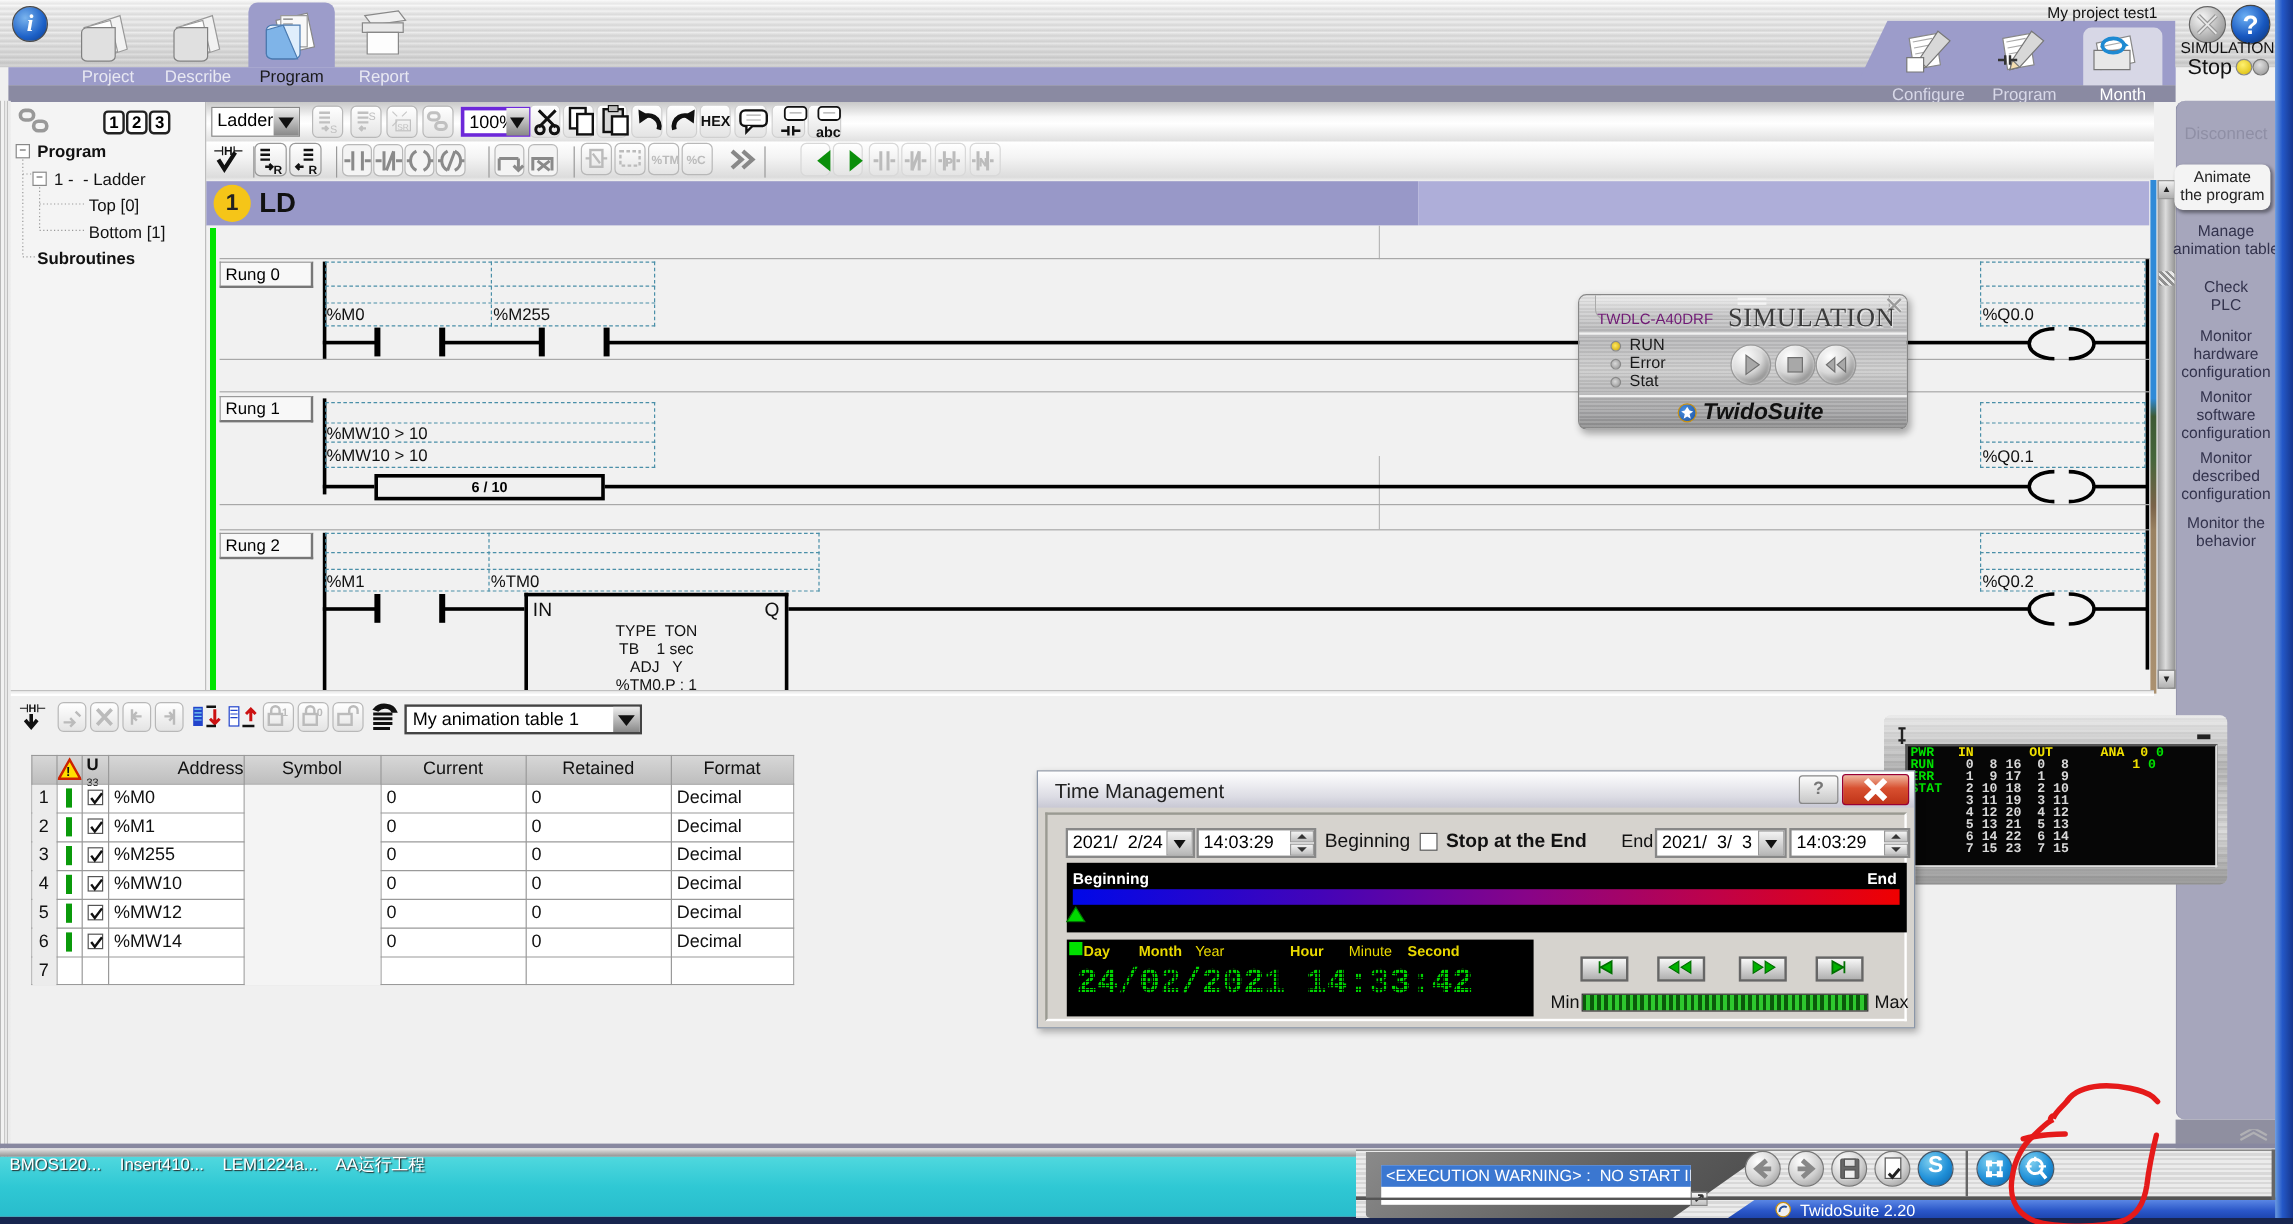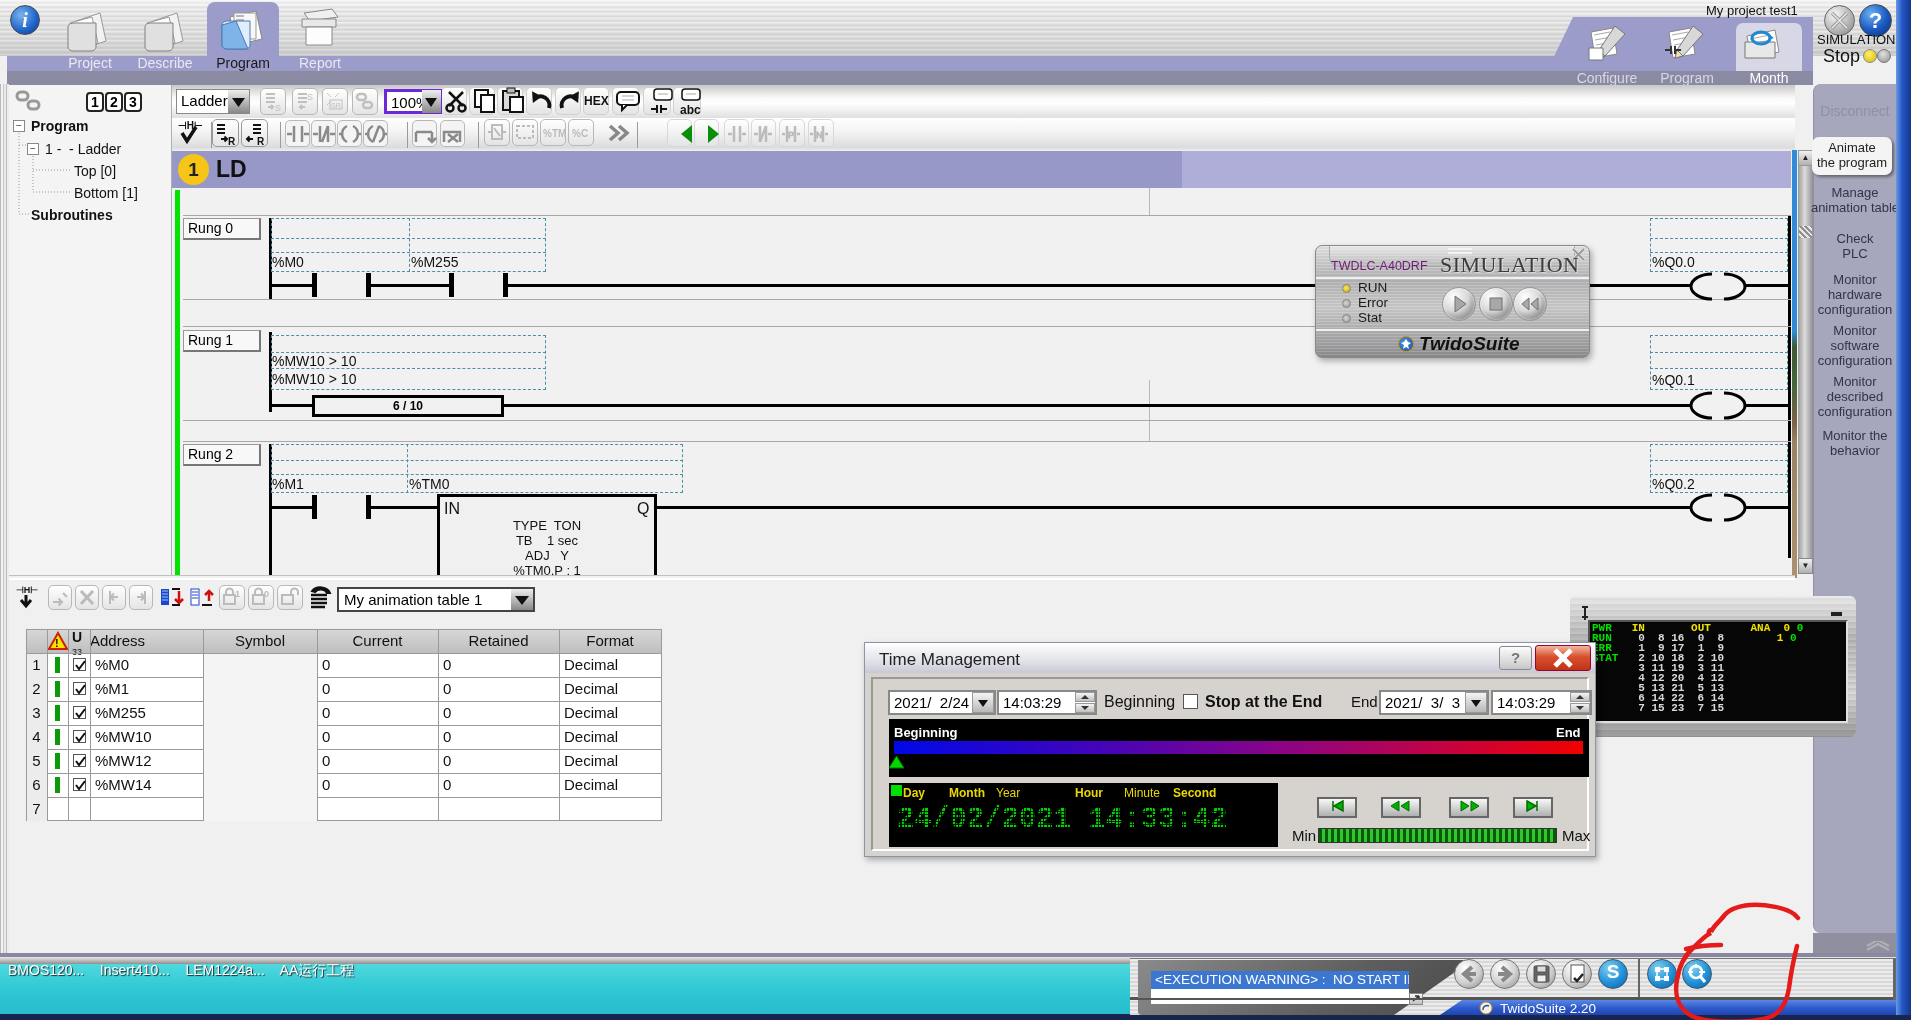--- a/index.html
+++ b/index.html
@@ -604,21 +604,21 @@
 <div class="abs" style="left:337px;top:587px;width:198px;height:25px;border:2px solid #444;background:#fff;font-size:15px;padding:2px 0 0 5px">My animation table 1</div>
 <div class="abs" style="left:511px;top:589px;width:22px;height:21px;background:linear-gradient(180deg,#eee,#888)"></div>
 <svg class="abs" style="left:511px;top:589px" width="22" height="21">
     <path d="M4 7 L18 7 L11 16 Z" fill="#111"></path>
   </svg>
 
 
 <div class="abs" style="left:26px;top:629px;width:635px;height:191px;background:#fff"></div>
 
 <div class="abs" style="left:26px;top:629px;width:635px;height:24px;background:linear-gradient(180deg,#d8d8d8,#bebebe)"></div>
-<div class="abs" style="left:90px;top:632px;width:113px;text-align:left;font-size:15px;color:#111">Address</div>
+<div class="abs" style="left:90px;top:632px;width:113px;text-align:right;font-size:15px;color:#111">Address</div>
 <div class="abs" style="left:203px;top:632px;width:114px;text-align:center;font-size:15px;color:#111">Symbol</div>
 <div class="abs" style="left:317px;top:632px;width:121px;text-align:center;font-size:15px;color:#111">Current</div>
 <div class="abs" style="left:438px;top:632px;width:121px;text-align:center;font-size:15px;color:#111">Retained</div>
 <div class="abs" style="left:559px;top:632px;width:102px;text-align:center;font-size:15px;color:#111">Format</div>
 <svg class="abs" style="left:48px;top:631px" width="20" height="20">
     <path d="M10 2 L19 18 L1 18 Z" fill="#ffe000" stroke="#cc2200" stroke-width="2"></path>
     <text x="7" y="16" font-size="11" font-weight="bold" fill="#111">!</text>
   </svg>
 <div class="abs" style="left:72px;top:631px;font-size:14px;font-weight:bold;color:#111;line-height:13px">U<br><span style="font-size:9px;font-weight:normal">33</span></div>
 

